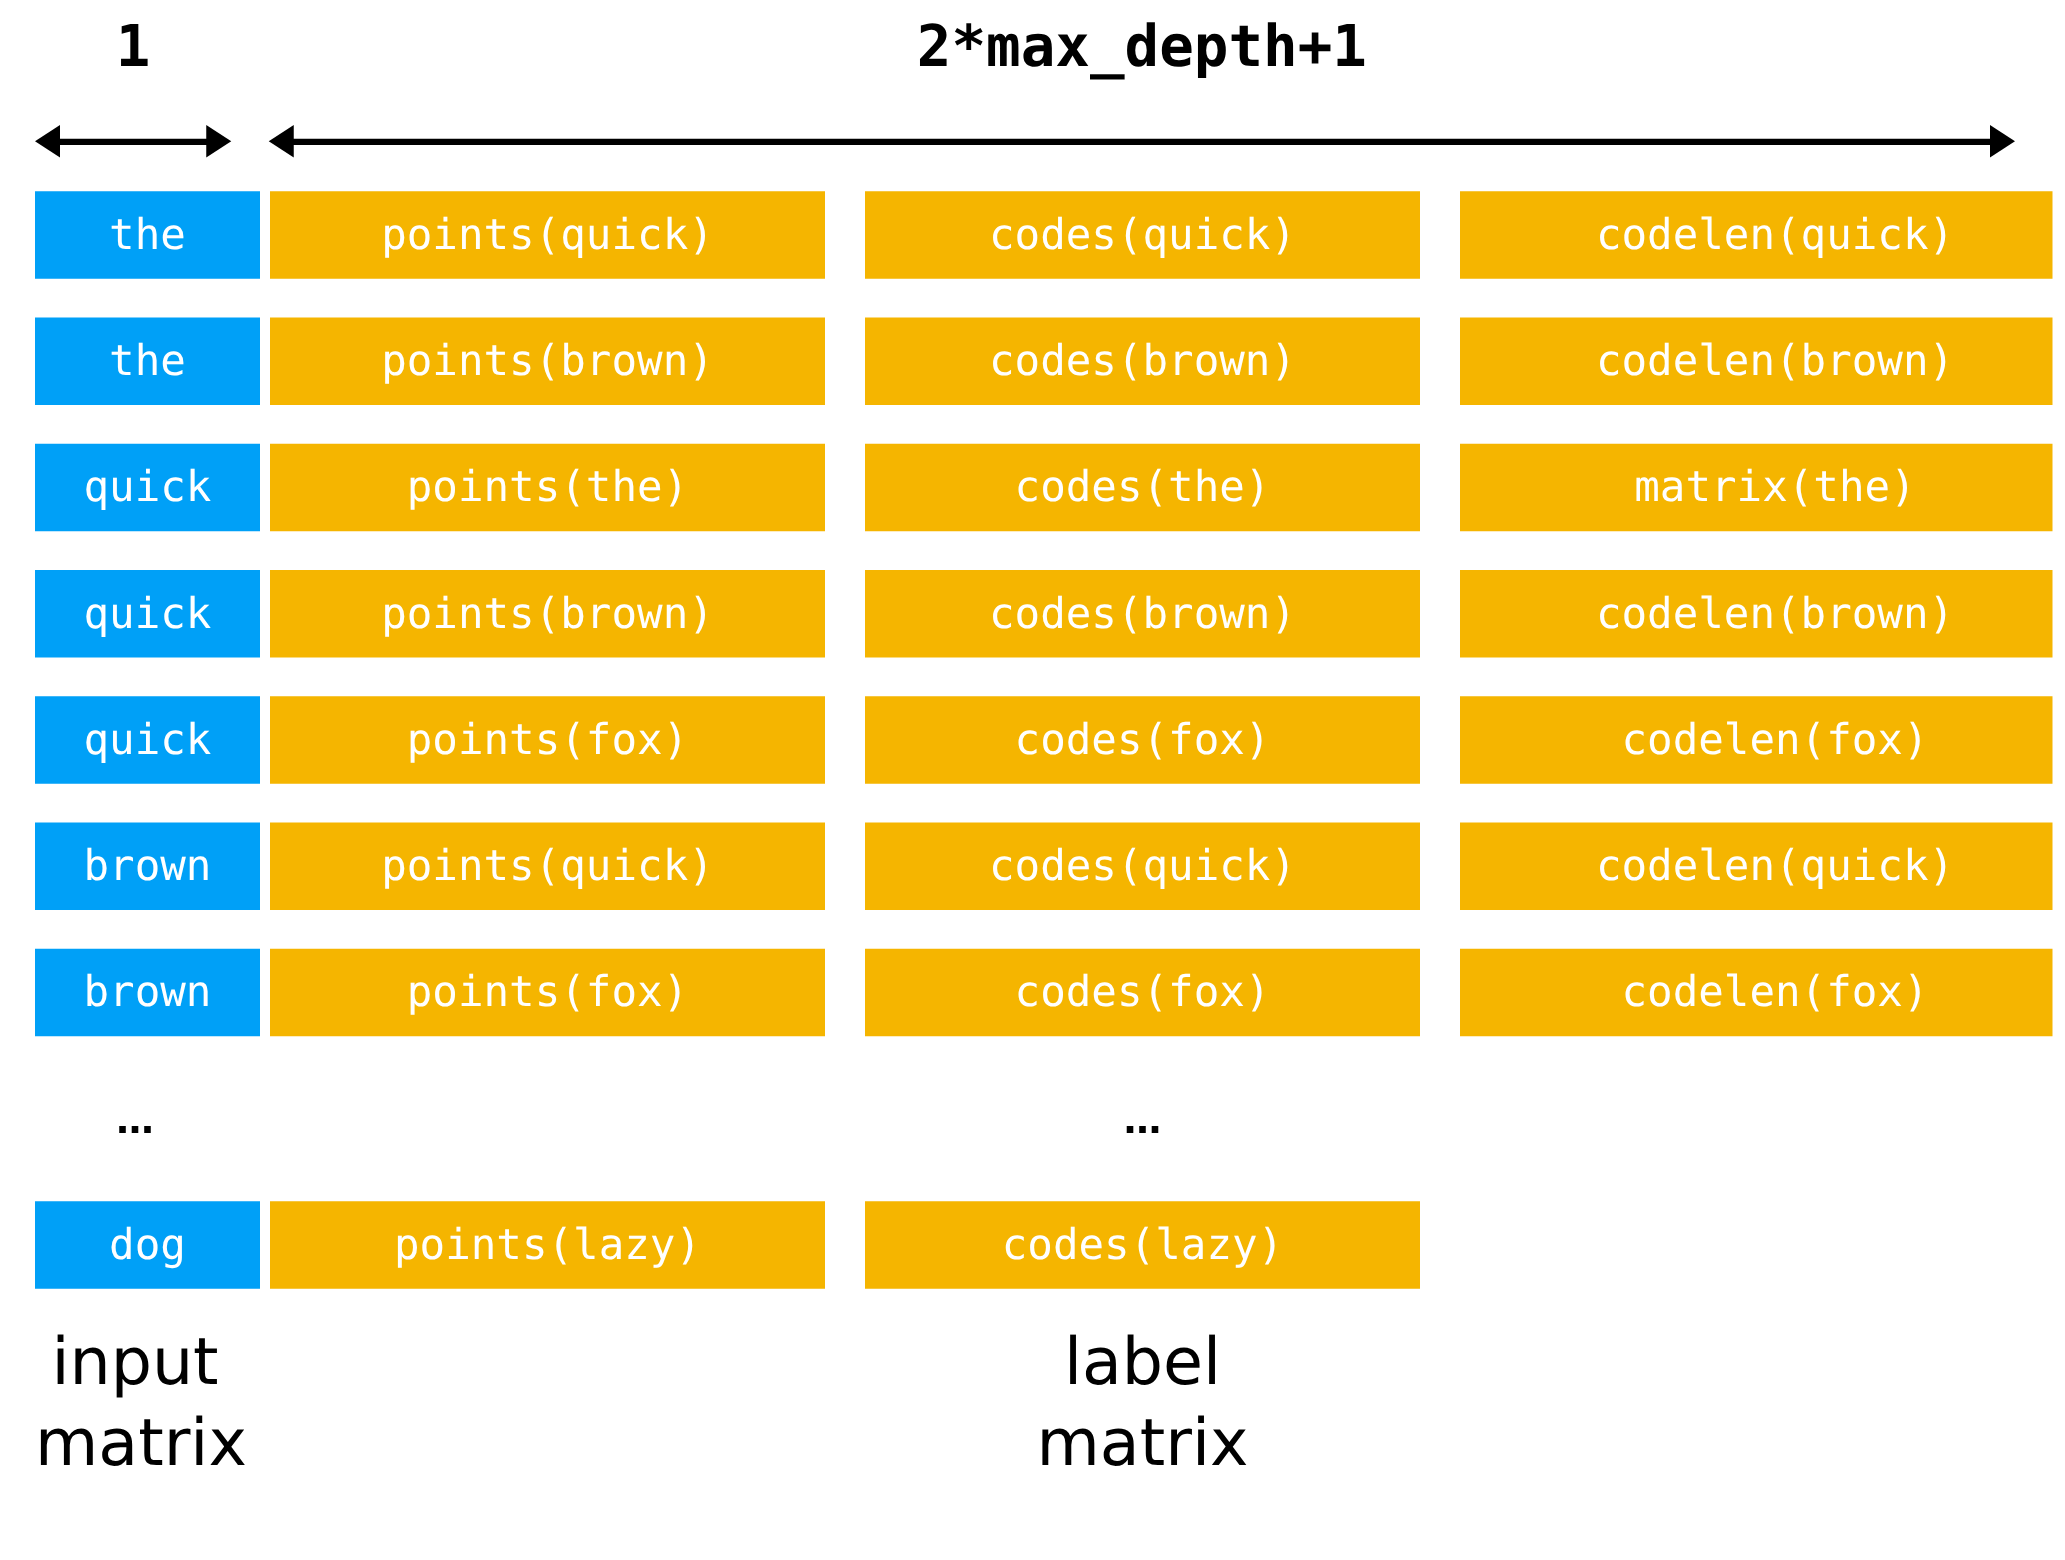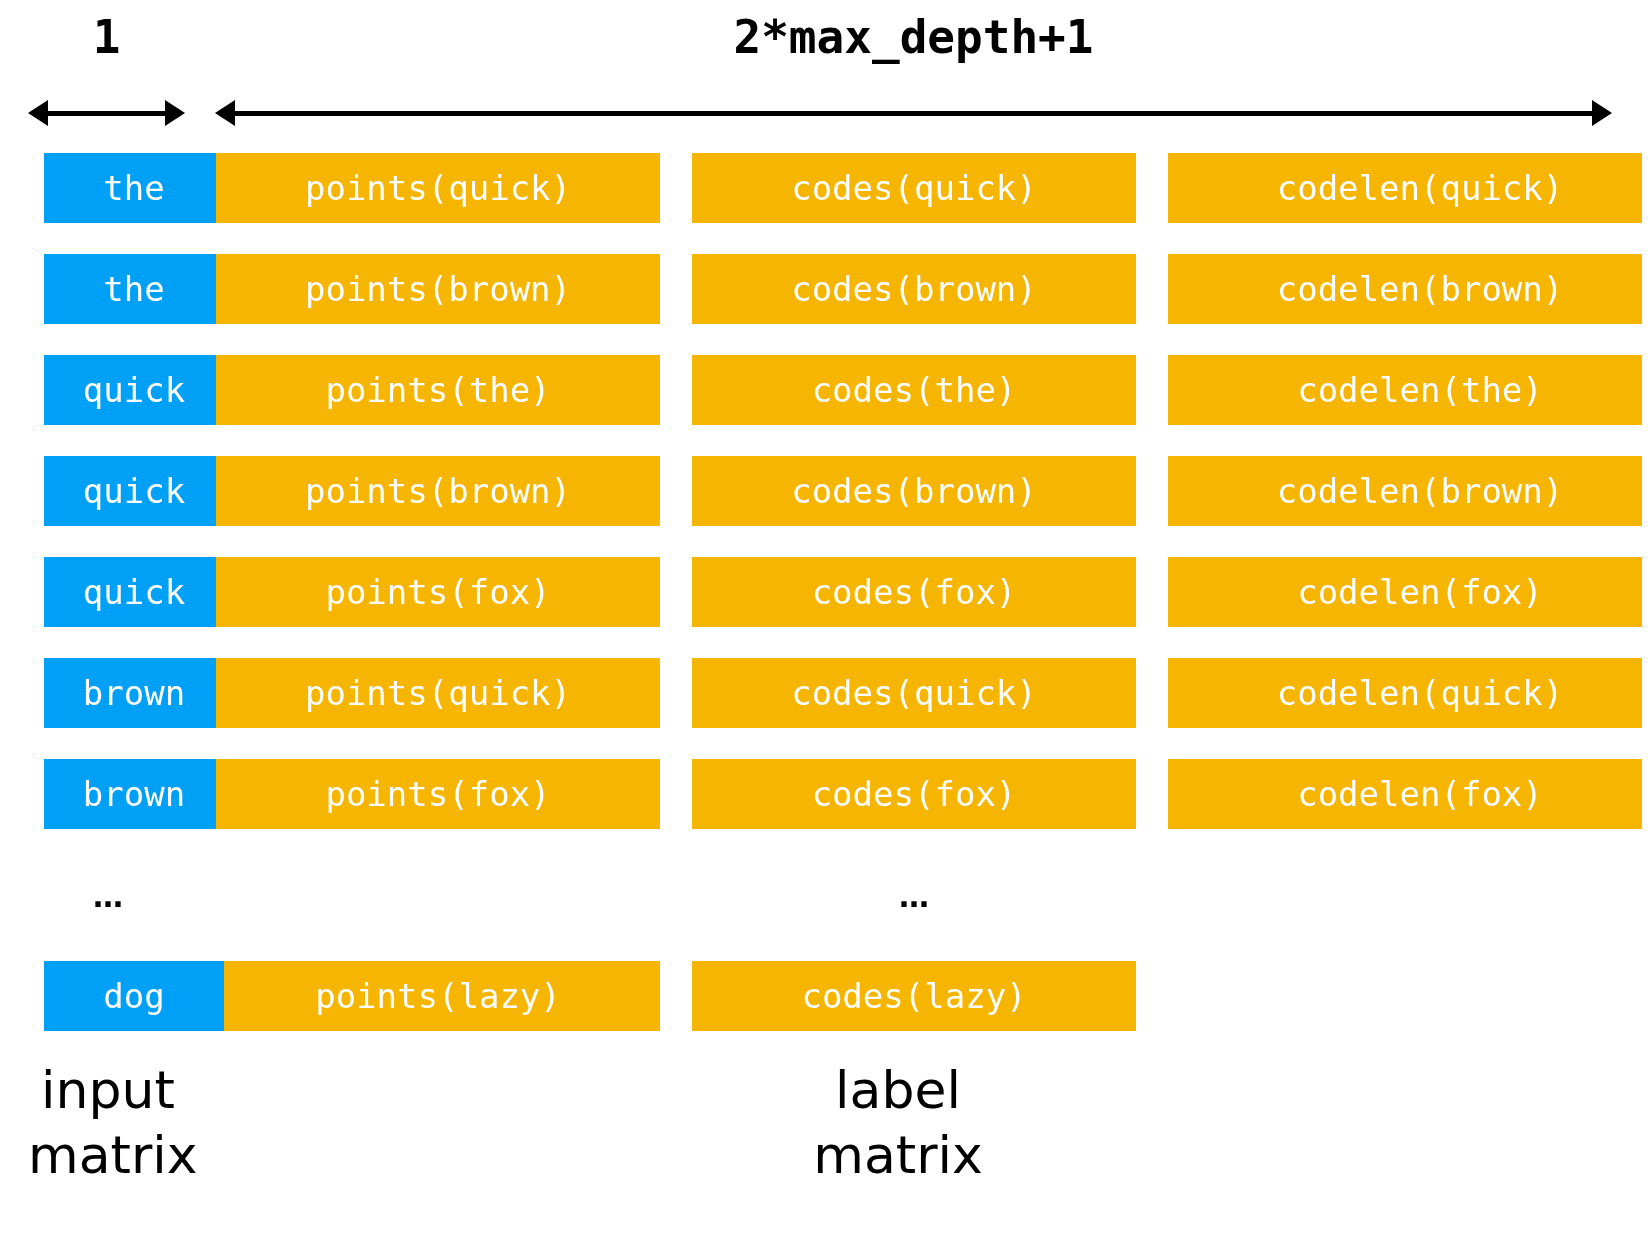--- a/index.html
+++ b/index.html
@@ -82,21 +82,21 @@
     display: flex;
     align-items: center;
     justify-content: center;
     color: #ffffff;
     font-family: "DejaVu Sans Mono", monospace;
     font-size: 34px;
     line-height: 1;
     white-space: nowrap;
     letter-spacing: 0px;
   }
-  .cell.c0 { left: 28px;   width: 180px; background: #00A0F7; margin-left: 16px; }
+  .cell.c0 { left: 28px;   width: 180px; background: #00A0F7; }
   .cell.c1 { left: 216px;  width: 444px; background: #F5B500; }
   .cell.c2 { left: 692px;  width: 444px; background: #F5B500; }
   .cell.c3 { left: 1168px; width: 444px; background: #F5B500; padding-left: 30px; }
 
   
   #ellipsis-row {
     position: relative;
     height: 101px;
   }
   .ellipsis {
@@ -116,21 +116,21 @@
   .caption {
     position: absolute;
     top: 1058px;
     font-family: "DejaVu Sans", sans-serif;
     font-size: 52px;
     line-height: 1.25;
     color: #000000;
     text-align: center;
   }
   #caption-input { left: 28px;  width: 160px; }
-  #caption-label { left: 676px; width: 444px; }
+  #caption-label { left: 692px; width: 444px; }
   .caption .line { display: block; }
 </style>
 </head>
 <body>
 
 <div class="dim-label" id="dim-label-input">1</div>
 
 <div class="dim-label" id="dim-label-label">2*max_depth+1</div>
 
 <div class="dim-arrow" id="dim-arrow-input">
@@ -158,21 +158,21 @@
     <div class="cell c0">the</div>
     <div class="cell c1">points(brown)</div>
     <div class="cell c2">codes(brown)</div>
     <div class="cell c3">codelen(brown)</div>
   </div>
 
   <div class="row">
     <div class="cell c0">quick</div>
     <div class="cell c1">points(the)</div>
     <div class="cell c2">codes(the)</div>
-    <div class="cell c3">codelen(the)</div>
+    <div class="cell c3">matrix(the)</div>
   </div>
 
   <div class="row">
     <div class="cell c0">quick</div>
     <div class="cell c1">points(brown)</div>
     <div class="cell c2">codes(brown)</div>
     <div class="cell c3">codelen(brown)</div>
   </div>
 
   <div class="row">

